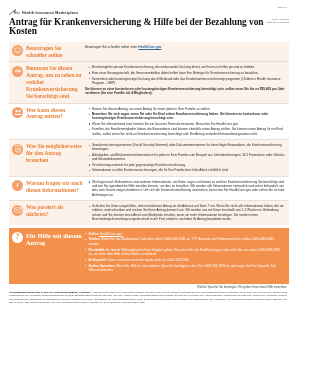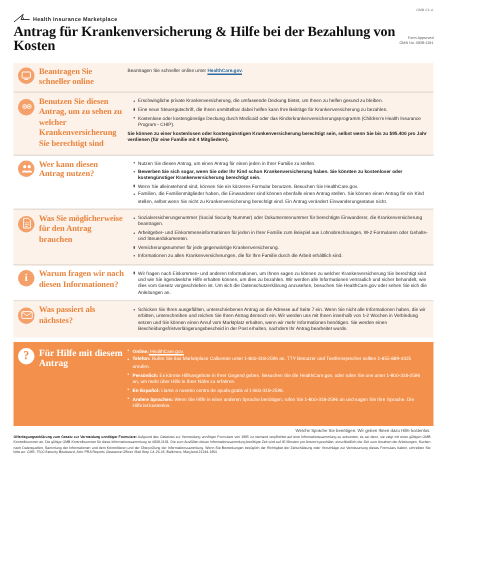--- a/index.html
+++ b/index.html
@@ -47,21 +47,21 @@
   .logo-mark svg { display:block; }
   .logo-text {
     font-size: 3.6px;
     letter-spacing: .2px;
     color: #2b2b2b;
     font-weight: bold;
     padding-bottom: .5px;
   }
   .title-row {
     display: flex;
-    align-items: center;
+    align-items: flex-start;
     justify-content: space-between;
     border-bottom: 0;
     padding-bottom: 2px;
   }
   .doc-title {
     font-family: "Liberation Serif", serif;
     font-weight: bold;
     font-size: 9.4px;
     letter-spacing: -0.05px;
     color: #111111;

